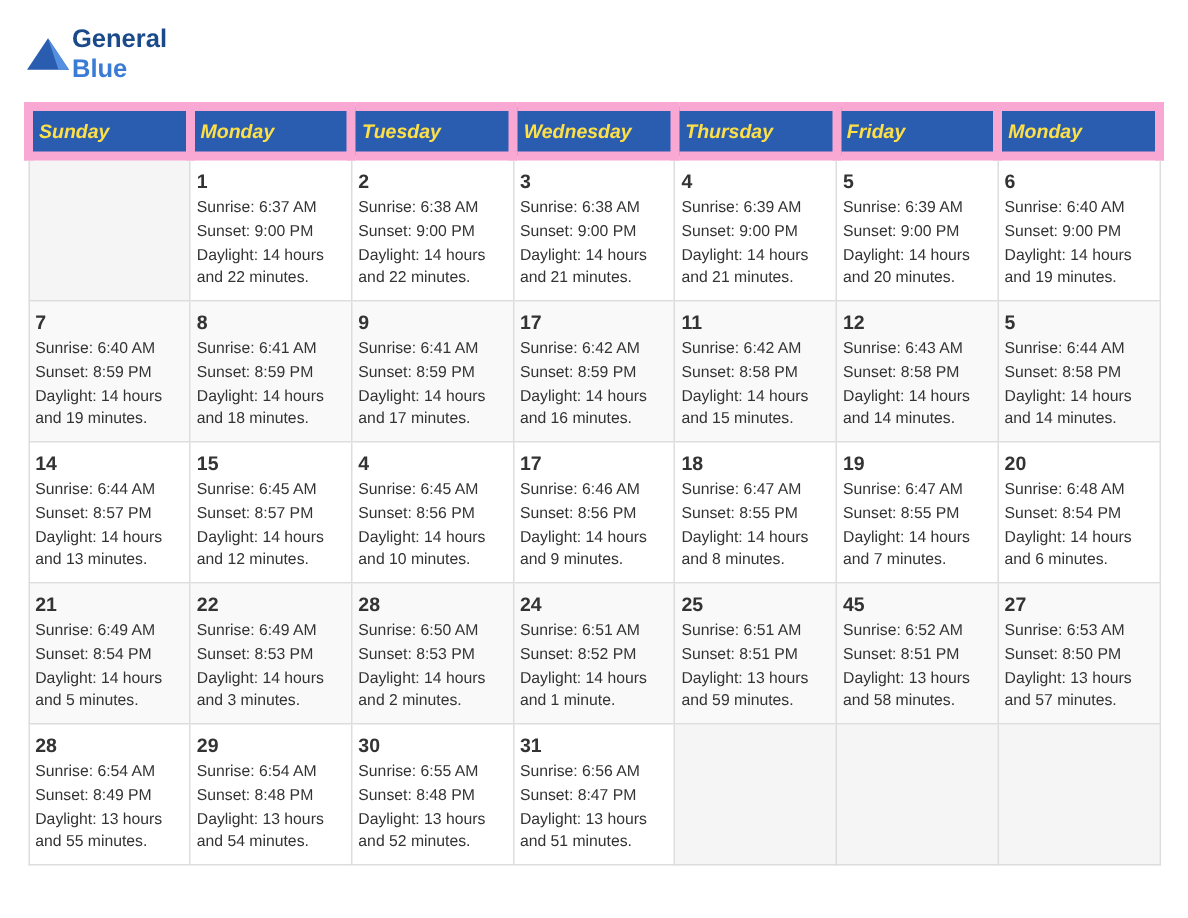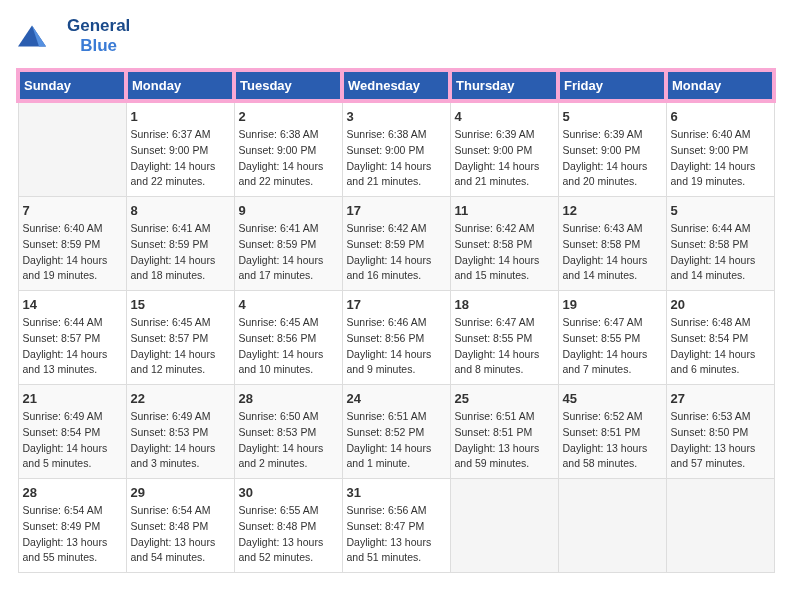--- a/index.html
+++ b/index.html
@@ -12,21 +12,21 @@
     }
     .header {
       display: flex;
       justify-content: space-between;
       align-items: flex-start;
       margin-bottom: 12px;
     }
     .logo {
       display: flex;
       align-items: center;
-      gap: 19px;
+      gap: 0;
     }
     .logo-icon {
       width: 32px;
       height: 28px;
     }
     .title-block {
       text-align: right;
     }
     .month-year {
       font-size: 36px;
@@ -37,26 +37,27 @@
       font-size: 16px;
       color: #444;
     }
     table {
       width: 100%;
       border-collapse: collapse;
       font-size: 11px;
     }
     thead tr th {
       background: #2a5db0;
-      color: #ffffff;
+      color: #fde047;
       padding: 6px 4px;
       text-align: left;
       font-size: 13px;
       font-weight: bold;
-      border: 4px solid #f9a8d4;
+      border: 6px solid #f9a8d4;
+      font-style: italic;
     }
     tbody tr {
       border-bottom: 1px solid #ccc;
     }
     tbody tr td {
       vertical-align: top;
       padding: 6px 4px;
       border: 1px solid #ddd;
       min-height: 80px;
       color: #333;
@@ -84,21 +85,21 @@
 <body>
 
 <div class="header">
   <div class="logo">
     <svg class="logo-icon" viewBox="0 0 36 32">
       <polygon points="18,4 34,28 2,28" fill="#2a5db0"></polygon>
       <polygon points="18,4 34,28 26,28" fill="#5590e0"></polygon>
     </svg>
     <div>
       <div style="color:#1a4a8a;font-size:17px;font-weight:bold;">General</div>
-      <div style="color:#3a7bd5;font-size:17px;font-weight:bold;text-align:center;">Blue</div>
+      <div style="color:#3a7bd5;font-size:17px;font-weight:bold;">Blue</div>
     </div>
   </div>
   <div class="title-block">
     <div class="month-year"></div>
     <div class="location"></div>
   </div>
 </div>
 
 <table>
   <thead>

